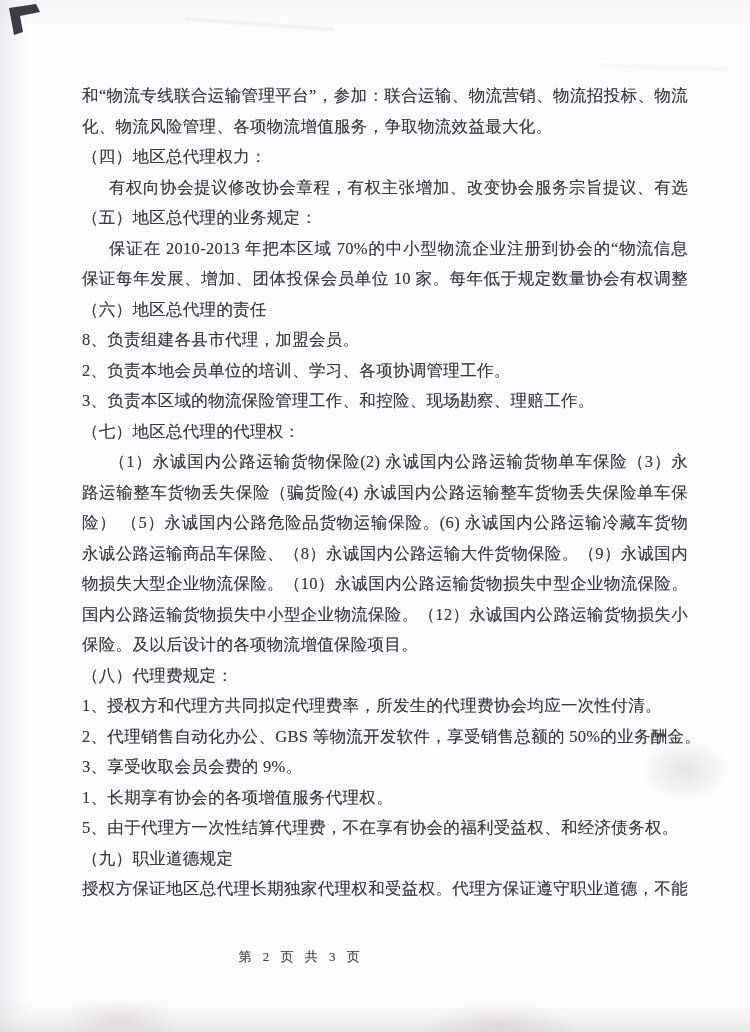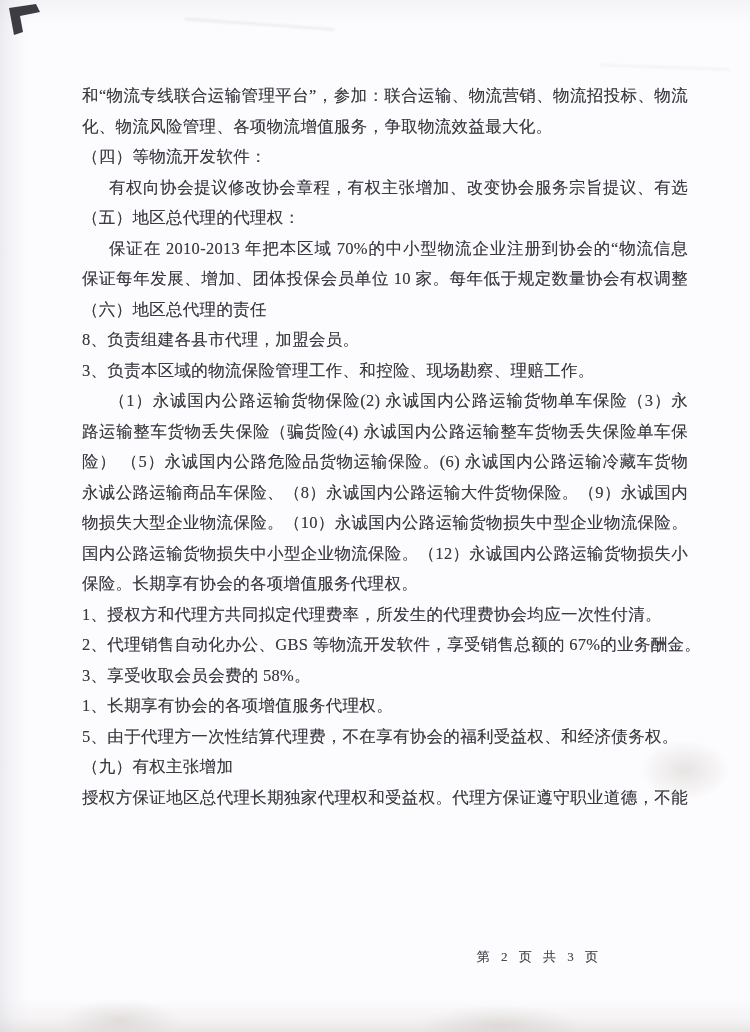--- a/index.html
+++ b/index.html
@@ -49,21 +49,21 @@
     white-space:normal;
     text-align:justify;
     text-align-last:justify;
     overflow:hidden;
   }
   .line.indent{padding-left:27px;}
   .line.indent.full{padding-left:27px;}
   .footer{
     position:absolute;
     left:0;top:948px;width:602px;
-    text-align:right;
+    text-align:center;
     color:#4a4950;
     font-size:13px;
     letter-spacing:4px;
     text-shadow:0 0 0.5px rgba(70,70,85,0.5);
   }
 </style>
 </head>
 <body>
 
 <div class="page">
@@ -74,38 +74,41 @@
 
   <div class="streak top"></div>
   <div class="streak topright"></div>
   <div class="stain" style="left:640px;top:740px;width:90px;height:60px;"></div>
   <div class="stain" style="left:60px;top:1000px;width:120px;height:40px;"></div>
   <div class="stain" style="left:420px;top:1005px;width:160px;height:40px;"></div>
 
   <div class="textblock">
     <div class="line full">和“物流专线联合运输管理平台”，参加：联合运输、物流营销、物流招投标、物流办公自动</div>
     <div class="line">化、物流风险管理、各项物流增值服务，争取物流效益最大化。</div>
-    <div class="line">（四）等物流开发软件：</div>
+    <div class="line">（四）地区总代理权力：</div>
     <div class="line indent full">有权向协会提议修改协会章程，有权主张增加、改变协会服务宗旨提议、有选举权、当</div>
-    <div class="line">（五）地区总代理的代理权：</div>
+    <div class="line">（五）地区总代理的业务规定：</div>
     <div class="line indent full">保证在 2010-2013 年把本区域 70%的中小型物流企业注册到协会的“物流信息管理网”。</div>
     <div class="line full">保证每年发展、增加、团体投保会员单位 10 家。每年低于规定数量协会有权调整代理权。</div>
     <div class="line">（六）地区总代理的责任</div>
     <div class="line">8、负责组建各县市代理，加盟会员。</div>
+    <div class="line">2、负责本地会员单位的培训、学习、各项协调管理工作。</div>
     <div class="line">3、负责本区域的物流保险管理工作、和控险、现场勘察、理赔工作。</div>
+    <div class="line">（七）地区总代理的代理权：</div>
     <div class="line indent full">（1）永诚国内公路运输货物保险(2) 永诚国内公路运输货物单车保险（3）永诚国内公</div>
     <div class="line full">路运输整车货物丢失保险（骗货险(4) 永诚国内公路运输整车货物丢失保险单车保险（骗货</div>
     <div class="line full">险） （5）永诚国内公路危险品货物运输保险。(6) 永诚国内公路运输冷藏车货物保险（7）</div>
     <div class="line full">永诚公路运输商品车保险、（8）永诚国内公路运输大件货物保险。（9）永诚国内公路运输货</div>
     <div class="line full">物损失大型企业物流保险。（10）永诚国内公路运输货物损失中型企业物流保险。（11）永诚</div>
     <div class="line full">国内公路运输货物损失中小型企业物流保险。（12）永诚国内公路运输货物损失小型企业物流</div>
-    <div class="line">保险。长期享有协会的各项增值服务代理权。</div>
+    <div class="line">保险。及以后设计的各项物流增值保险项目。</div>
+    <div class="line">（八）代理费规定：</div>
     <div class="line">1、授权方和代理方共同拟定代理费率，所发生的代理费协会均应一次性付清。</div>
-    <div class="line">2、代理销售自动化办公、GBS 等物流开发软件，享受销售总额的 67%的业务酬金。</div>
-    <div class="line">3、享受收取会员会费的 58%。</div>
+    <div class="line">2、代理销售自动化办公、GBS 等物流开发软件，享受销售总额的 50%的业务酬金。</div>
+    <div class="line">3、享受收取会员会费的 9%。</div>
     <div class="line">1、长期享有协会的各项增值服务代理权。</div>
     <div class="line">5、由于代理方一次性结算代理费，不在享有协会的福利受益权、和经济债务权。</div>
-    <div class="line">（九）有权主张增加</div>
+    <div class="line">（九）职业道德规定</div>
     <div class="line full">授权方保证地区总代理长期独家代理权和受益权。代理方保证遵守职业道德，不能和其它保</div>
   </div>
 
   <div class="footer">第 2 页 共 3 页</div>
 </div>
 
 </body></html>

